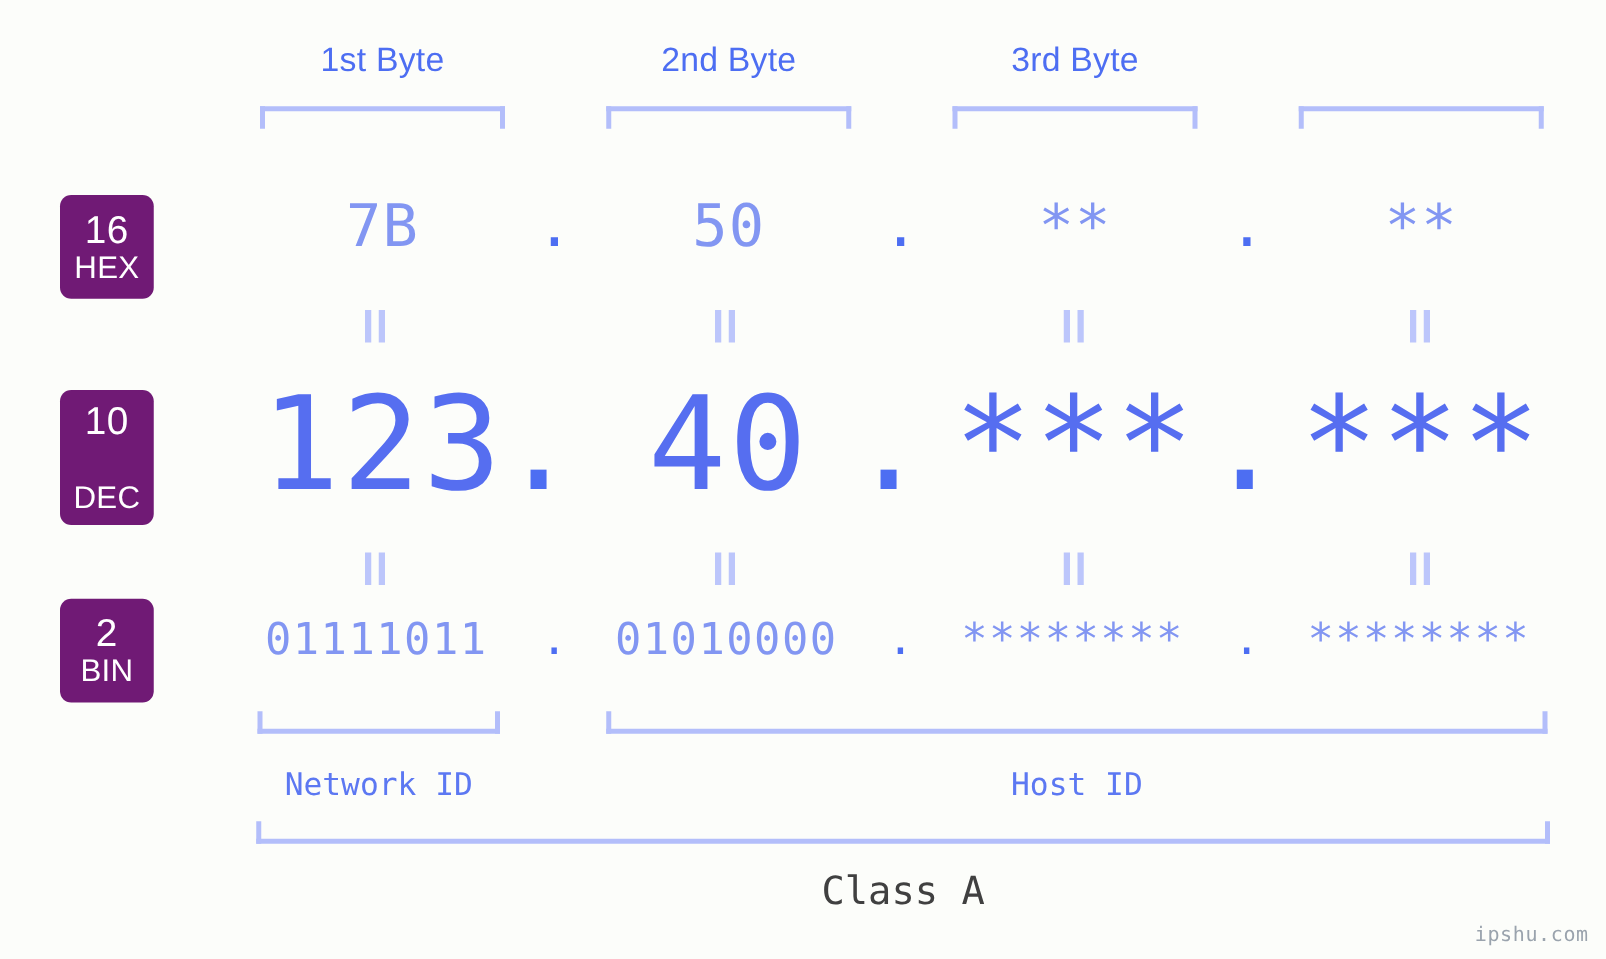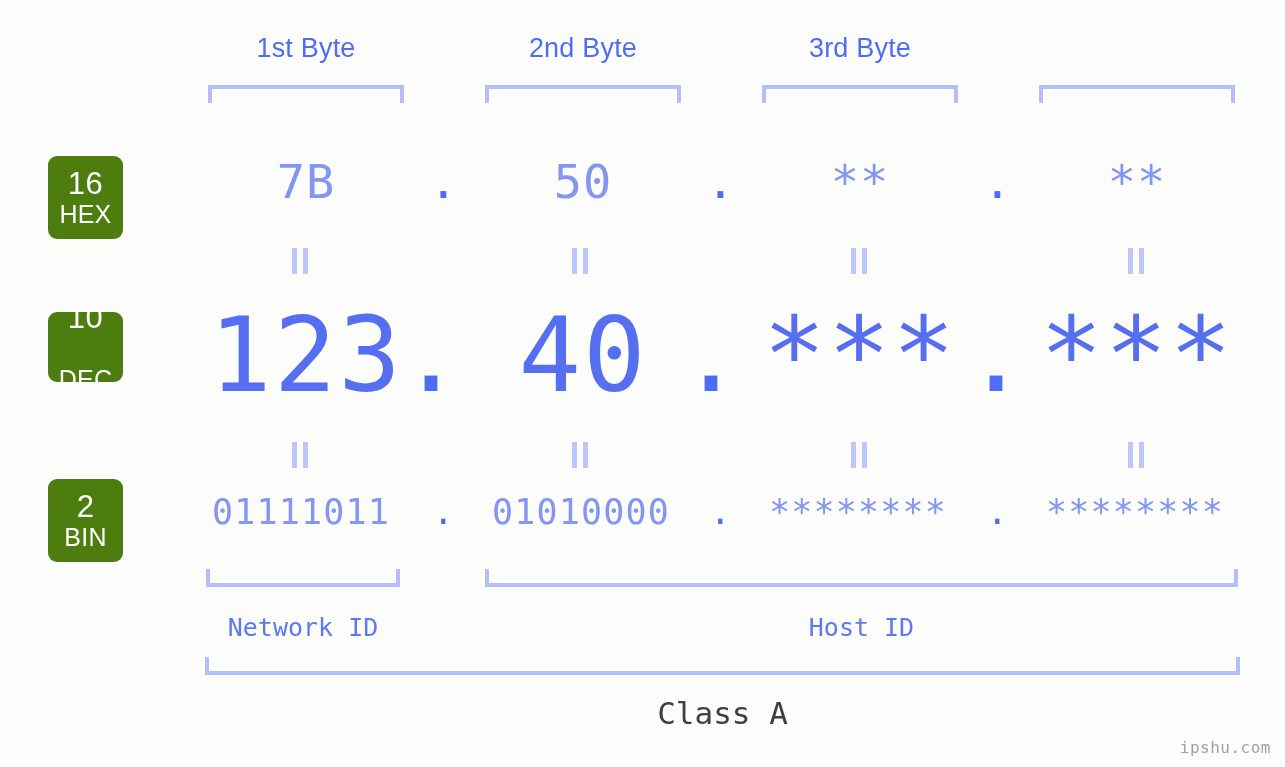--- a/index.html
+++ b/index.html
@@ -49,42 +49,42 @@
     border-right: 4px solid #b3befa;
     height: 18px;
   }
 
   
   .base-badge {
     position: absolute;
     left: 48px;
     width: 75px;
     border-radius: 9px;
-    background: #4d7c0f;
+    background: #701a75;
     color: #ffffff;
     display: flex;
     flex-direction: column;
     align-items: center;
     justify-content: center;
     font-family: "Liberation Sans", sans-serif;
     line-height: 1;
   }
   .base-badge .num {
     font-size: 31px;
     font-weight: 400;
     letter-spacing: 0.5px;
   }
   .base-badge .lbl {
     font-size: 25px;
     font-weight: 400;
     margin-top: 3px;
     letter-spacing: 0.2px;
   }
   #badge-hex { top: 156px; height: 83px; }
-  #badge-dec { top: 312px; height: 70px; gap: 31px; }
+  #badge-dec { top: 312px; height: 108px; gap: 31px; }
   #badge-bin { top: 479px; height: 83px; }
 
   
   .cell {
     position: absolute;
     text-align: center;
     white-space: nowrap;
     font-family: "DejaVu Sans Mono", monospace;
   }
 

